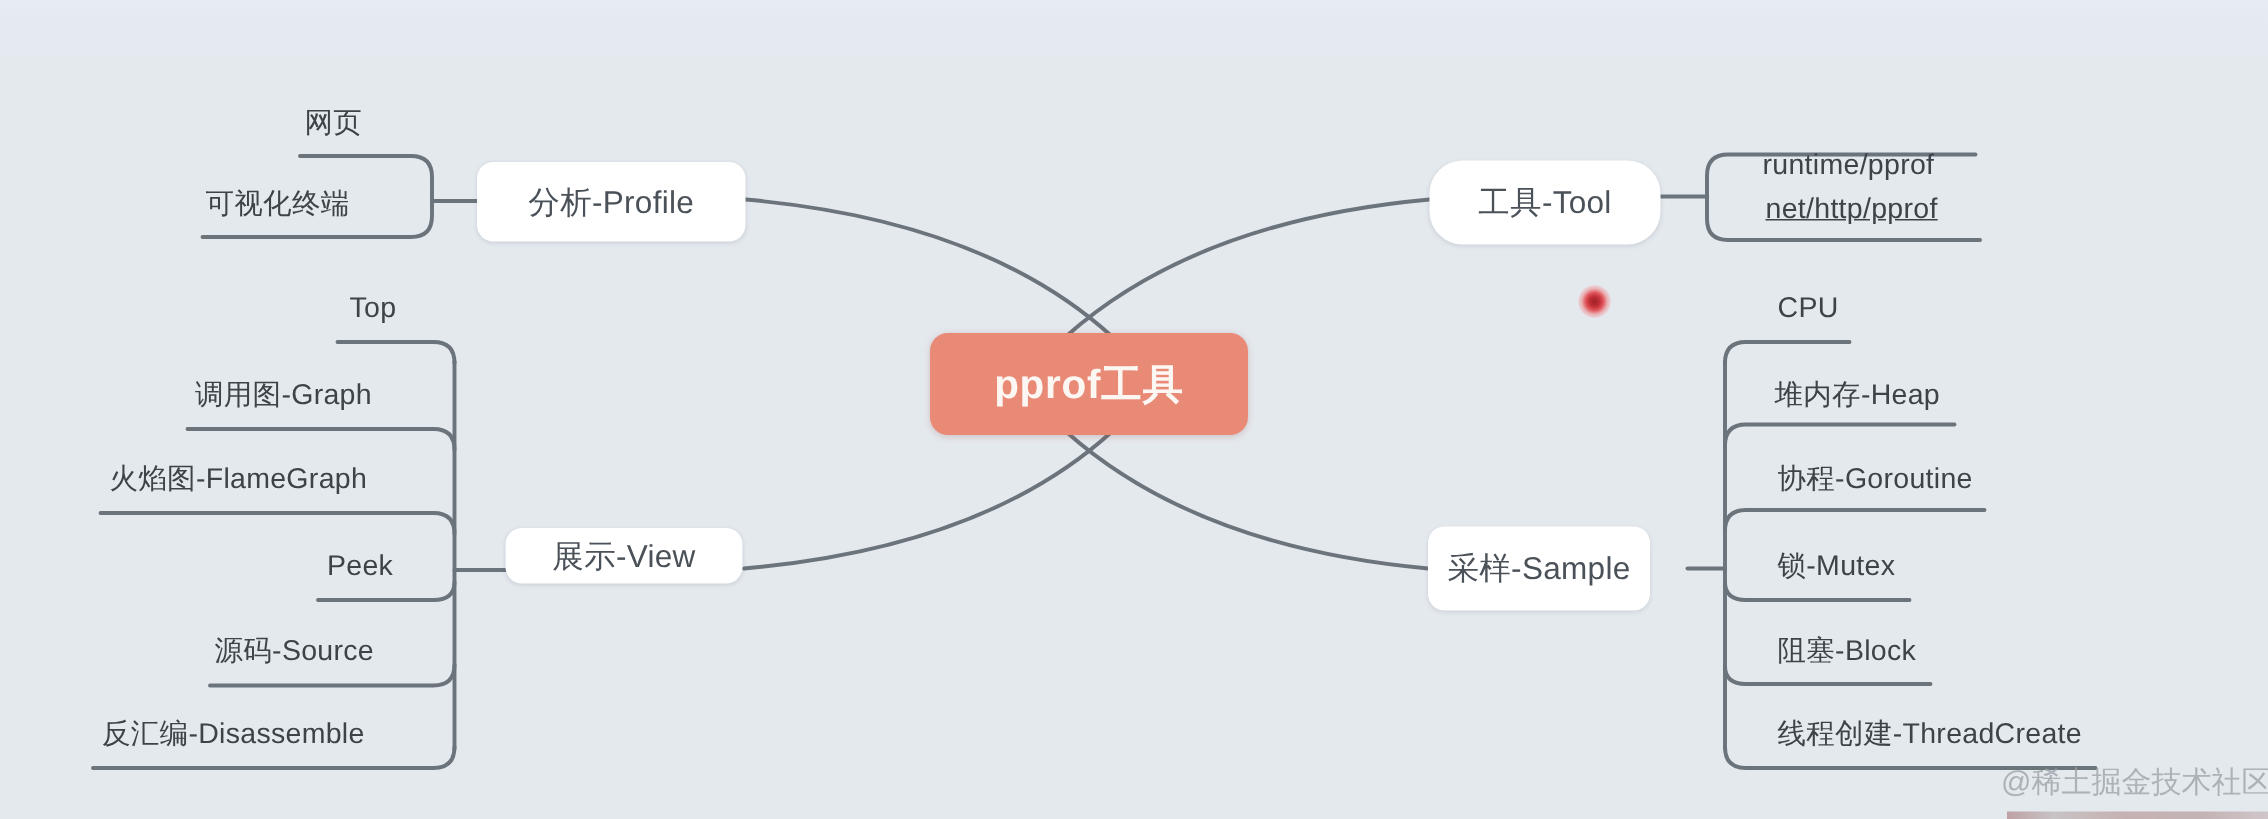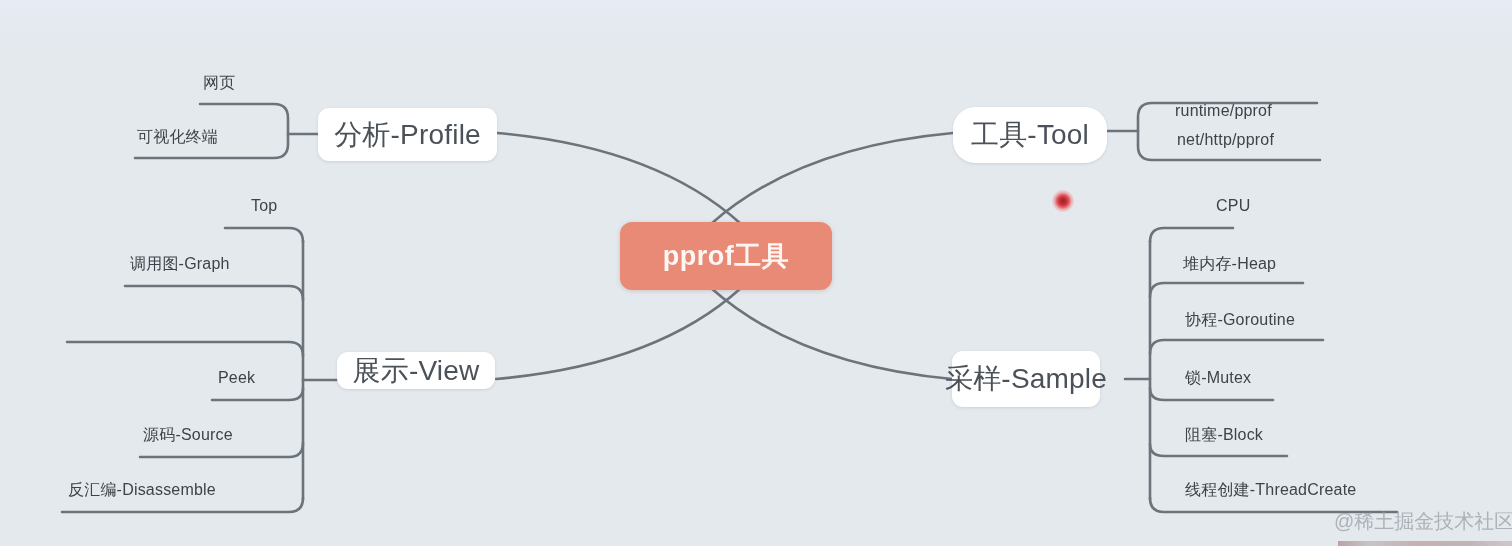--- a/index.html
+++ b/index.html
@@ -18,33 +18,33 @@
   body{
     font-family:"Liberation Sans","DejaVu Sans",sans-serif;
     background:linear-gradient(180deg,var(--background-top) 0%,var(--background) 9%,var(--background) 100%);
     position:relative;
   }
   .canvas{position:absolute;inset:0;}
   svg.wires{position:absolute;left:0;top:0;}
   svg.wires path{stroke:var(--line);stroke-width:2.6;fill:none;stroke-linecap:round;}
   .leaf{
     position:absolute;
-    font-size:16px;
+    font-size:19px;
     line-height:24px;
     color:var(--node-text);
     white-space:nowrap;
     letter-spacing:.2px;
   }
   .topic-box{
     position:absolute;
     background:var(--box-bg);
     border-radius:11px;
     box-shadow:0 1px 3px rgba(90,100,115,.18);
     display:flex;align-items:center;justify-content:center;
-    font-size:28px;
+    font-size:21px;
     color:var(--box-text);
     white-space:nowrap;
     letter-spacing:.2px;
   }
   .center-box{
     position:absolute;
     left:620px;top:222px;width:212px;height:68px;
     background:var(--center-bg);
     border-radius:12px;
     box-shadow:0 1px 4px rgba(150,80,70,.25);
@@ -125,29 +125,30 @@
 
   <div class="topic-box" style="left:318px;top:108px;width:179px;height:53px;">分析-Profile</div>
   <div class="topic-box" style="left:953px;top:107px;width:154px;height:56px;border-radius:22px;">工具-Tool</div>
   <div class="topic-box" style="left:337px;top:352px;width:158px;height:37px;">展示-View</div>
   <div class="topic-box" style="left:952px;top:351px;width:148px;height:56px;">采样-Sample</div>
 
   <div class="leaf" style="left:203px;top:71px;">网页</div>
   <div class="leaf" style="left:137px;top:125px;">可视化终端</div>
 
   <div class="leaf" style="left:1175px;top:71px;margin-top:28px;">runtime/pprof</div>
-  <div class="leaf" style="left:1177px;top:128px;">net/http/pprof</div>
+  <div class="leaf" style="left:1177px;top:128px;text-decoration:underline;">net/http/pprof</div>
 
-  <div class="leaf" style="left:233px;top:194px;margin-left:18px;">Top</div>
+  <div class="leaf" style="left:233px;top:194px;">Top</div>
   <div class="leaf" style="left:130px;top:252px;">调用图-Graph</div>
+  <div class="leaf" style="left:73px;top:308px;">火焰图-FlameGraph</div>
   <div class="leaf" style="left:218px;top:366px;">Peek</div>
   <div class="leaf" style="left:143px;top:423px;">源码-Source</div>
   <div class="leaf" style="left:68px;top:478px;">反汇编-Disassemble</div>
 
-  <div class="leaf" style="left:1216px;top:194px;">CPU</div>
+  <div class="leaf" style="left:1185px;top:194px;">CPU</div>
   <div class="leaf" style="left:1183px;top:252px;">堆内存-Heap</div>
   <div class="leaf" style="left:1185px;top:308px;">协程-Goroutine</div>
   <div class="leaf" style="left:1185px;top:366px;">锁-Mutex</div>
   <div class="leaf" style="left:1185px;top:423px;">阻塞-Block</div>
   <div class="leaf" style="left:1185px;top:478px;">线程创建-ThreadCreate</div>
 
   <div class="laser-dot"></div>
   <div class="watermark">@稀土掘金技术社区</div>
   <div class="bottom-sliver"></div>
 

